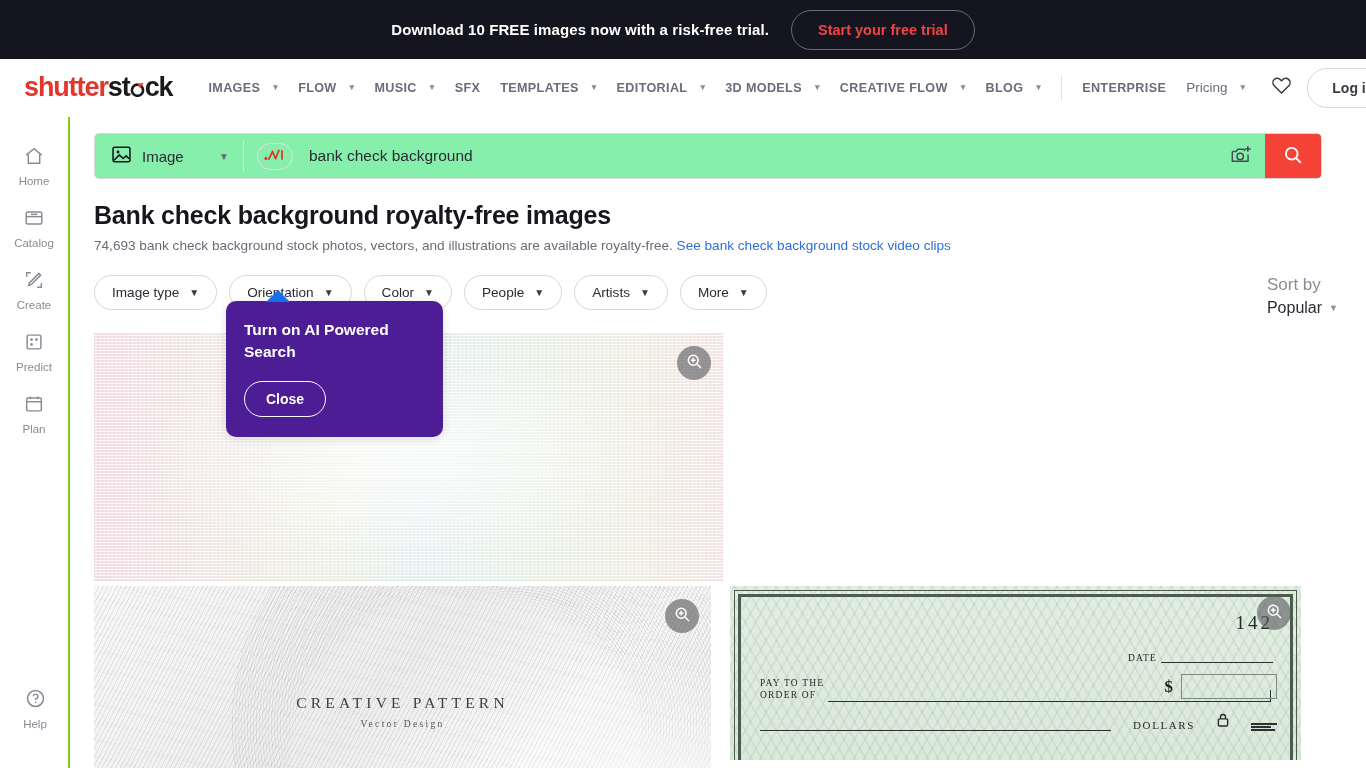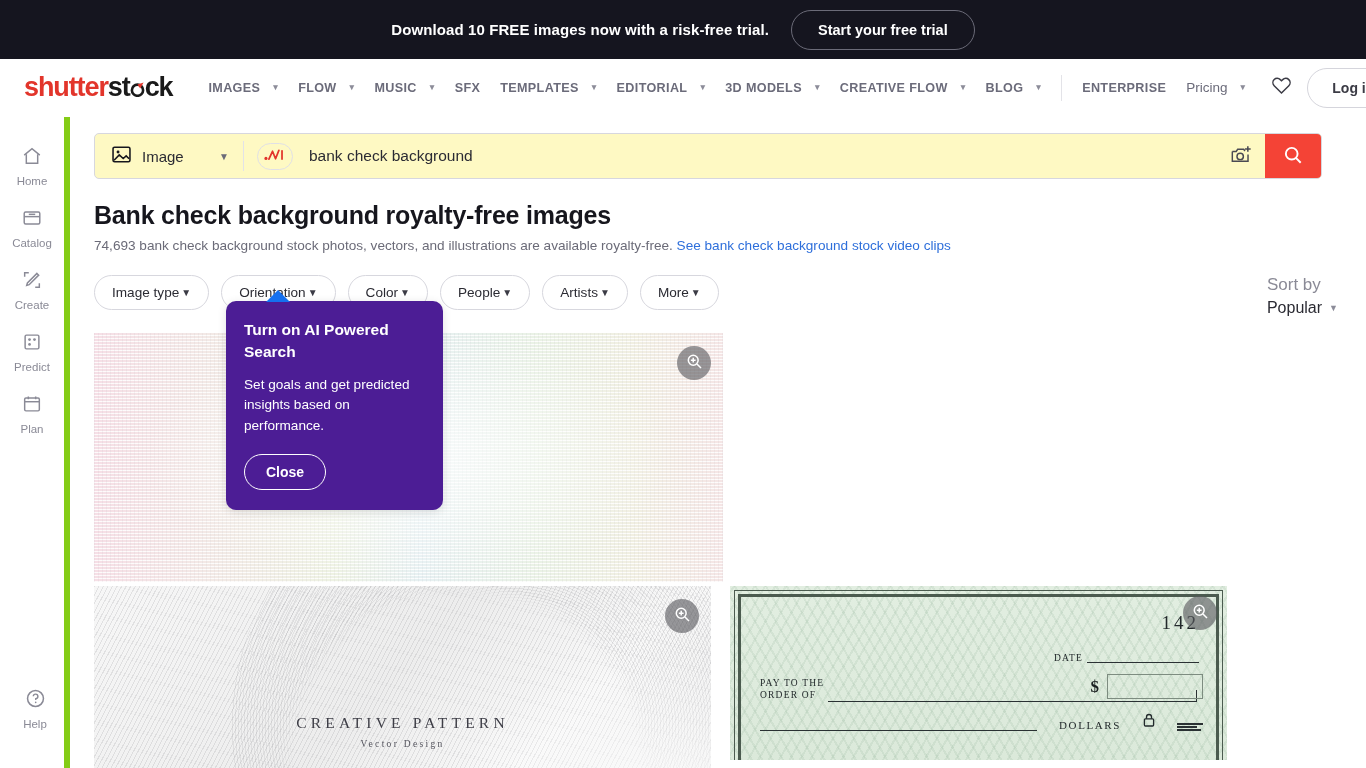--- a/index.html
+++ b/index.html
@@ -21,21 +21,21 @@
   }
   .promo-text {
     color: #ffffff;
     font-size: 15px;
     font-weight: bold;
     letter-spacing: .1px;
   }
   .promo-btn {
     border: 1px solid #6b6b78;
     border-radius: 40px;
-    color: #ffffff;
+    color: #ef4444;
     background: transparent;
     font-family: "Liberation Sans", sans-serif;
     font-size: 14.5px;
     font-weight: bold;
     padding: 11px 26px;
     cursor: pointer;
     white-space: nowrap;
   }
 
   
@@ -112,21 +112,21 @@
     white-space: nowrap;
   }
 
   
   .body-wrap { display: flex; height: 651px; }
 
   
   .rail {
     width: 70px;
     min-width: 70px;
-    border-right: 6px solid #84cc16;
+    border-right: 2px solid #84cc16;
     background: #fff;
     display: flex;
     flex-direction: column;
     align-items: center;
     padding-top: 18px;
     position: relative;
   }
   .rail-item {
     width: 70px;
     display: flex; flex-direction: column; align-items: center;
@@ -151,21 +151,21 @@
     display: flex;
     align-items: center;
   }
   .search-box {
     display: flex;
     align-items: center;
     width: 1228px;
     height: 46px;
     border: 1px solid #d7d7de;
     border-radius: 5px;
-    background: #fef9c3;
+    background: #86efac;
     overflow: hidden;
   }
   .type-select {
     display: flex; align-items: center; gap: 10px;
     padding: 0 14px 0 16px;
     height: 100%;
     cursor: pointer;
     min-width: 148px;
   }
   .type-label { font-size: 15px; color: #2b2b33; }
@@ -219,21 +219,21 @@
   }
   .page-sub a { color: #2e6fdb; text-decoration: none; }
 
   
   .filter-row {
     padding: 22px 24px 0 24px;
     display: flex;
     align-items: flex-start;
   }
   .pill {
-    display: flex; align-items: center; gap: 2px;
+    display: flex; align-items: center; gap: 10px;
     border: 1px solid #d7d7de;
     border-radius: 40px;
     padding: 9px 17px;
     margin-right: 12px;
     font-size: 13.6px;
     color: #2b2b33;
     background: #fff;
     cursor: pointer;
     white-space: nowrap;
   }
@@ -306,38 +306,37 @@
   }
   .t2 .glow {
     position: absolute; right: 0; bottom: 0;
     width: 300px; height: 200px;
     background: radial-gradient(ellipse at 90% 100%, rgba(255,255,255,.95), rgba(255,255,255,0) 65%);
   }
   .t2-caption {
     position: absolute; left: 0; right: 0; top: 108px;
     text-align: center;
     z-index: 2;
-    margin-top: 20px;
   }
   .t2-title {
     font-family: "Liberation Serif", serif;
     font-size: 15.5px;
     letter-spacing: 4.2px;
     color: #3d3d46;
   }
   .t2-sub {
     font-family: "Liberation Serif", serif;
     font-size: 9.5px;
     letter-spacing: 2.3px;
     color: #55555e;
     margin-top: 7px;
   }
 
   
-  .t3 { width: 497px; height: 174px; margin-left: 15px; background: #dfeade; }
+  .t3 { width: 571px; height: 174px; margin-left: 15px; background: #dfeade; }
   .t3 .paper {
     position: absolute; inset: 0;
     background:
       repeating-linear-gradient(60deg, rgba(120,160,130,.13) 0 2px, transparent 2px 9px),
       repeating-linear-gradient(-60deg, rgba(120,160,130,.13) 0 2px, transparent 2px 9px),
       linear-gradient(180deg, #e2eee1, #dbe9da);
   }
   .t3 .frame {
     position: absolute; left: 8px; top: 8px; right: 8px; bottom: -18px;
     border: 3px solid #4b5b4f;
@@ -725,18 +724,17 @@
               <path d="M10.4 7.4 v6 M7.4 10.4 h6"></path>
             </svg>
           </span>
         </div>
       </div>
 
     </div>
 
     <div class="coachmark">
       <div class="cm-title">Turn on AI Powered Search</div>
-      <div class="cm-body">Set goals and get predicted insights based on performance.</div>
       <button class="cm-close">Close</button>
     </div>
 
   </div>
 </div>
 
 </body></html>

